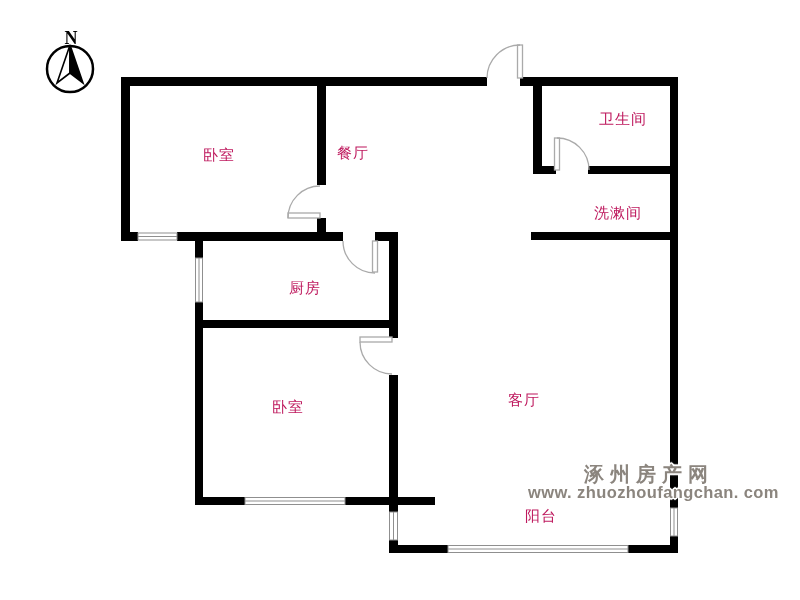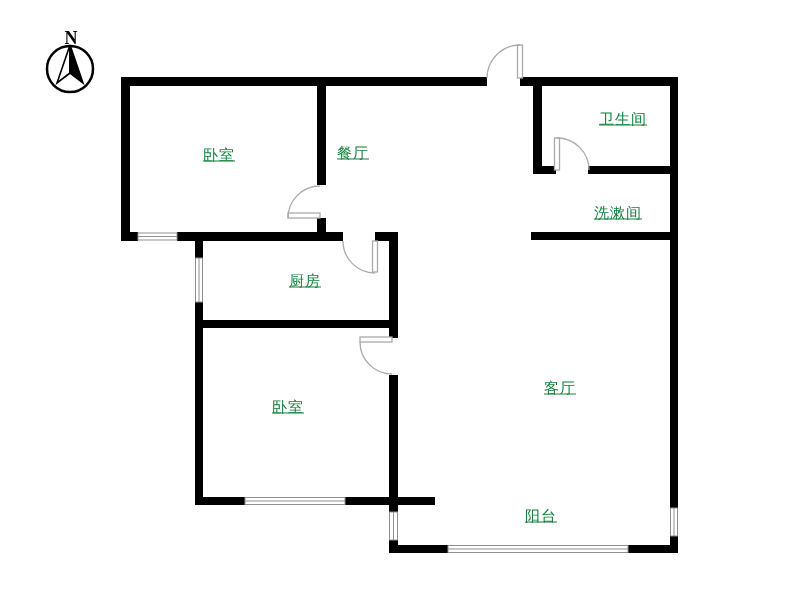--- a/index.html
+++ b/index.html
@@ -3,21 +3,21 @@
 <meta charset="utf-8">
 <style>
   html,body{margin:0;padding:0;background:#fff;}
   #stage{
     position:relative;width:800px;height:600px;background:#ffffff;overflow:hidden;
     font-family:"Liberation Sans", sans-serif;
   }
   #plan-svg{position:absolute;left:0;top:0;}
   .room-label{
     position:absolute;transform:translate(-50%,-50%);
-    font-size:15px;color:#15803d;white-space:nowrap;letter-spacing:1px;text-decoration:underline;
+    font-size:15px;color:#be185d;white-space:nowrap;letter-spacing:1px;
   }
   .wm{
     position:absolute;z-index:5;color:#8b857e;font-weight:bold;white-space:nowrap;
     text-shadow:-1px -1px 0 #fff,1px -1px 0 #fff,-1px 1px 0 #fff,1px 1px 0 #fff,
                 -2px 0 1px #fff,2px 0 1px #fff,0 -2px 1px #fff,0 2px 1px #fff;
   }
   #wm-site{left:584px;top:461px;font-size:20px;letter-spacing:6px;}
   #wm-url{left:528px;top:483px;font-size:16.5px;letter-spacing:0.4px;}
   .compass-n{
     position:absolute;left:71px;top:38px;transform:translate(-50%,-50%);
@@ -134,19 +134,21 @@
       <polygon points="70,45 83,83 70,73" fill="#000000" stroke="#000" stroke-width="1.6"></polygon>
     </g>
   </svg>
 
   <div class="compass-n">N</div>
 
   <div class="room-label" style="left:219px;top:155px;">卧室</div>
   <div class="room-label" style="left:353px;top:153px;">餐厅</div>
   <div class="room-label" style="left:623px;top:119px;">卫生间</div>
   <div class="room-label" style="left:618px;top:213px;text-align:center;">洗漱间</div>
-  <div class="room-label" style="left:305px;top:281px;">厨房</div>
+  <div class="room-label" style="left:305px;top:288px;">厨房</div>
   <div class="room-label" style="left:288px;top:407px;">卧室</div>
-  <div class="room-label" style="left:524px;top:388px;margin-left:36px;">客厅</div>
+  <div class="room-label" style="left:524px;top:400px;">客厅</div>
   <div class="room-label" style="left:541px;top:516px;">阳台</div>
 
+  <div class="wm" id="wm-site">涿州房产网</div>
+  <div class="wm" id="wm-url">www. zhuozhoufangchan. com</div>
 
 </div>
 
 </body></html>

